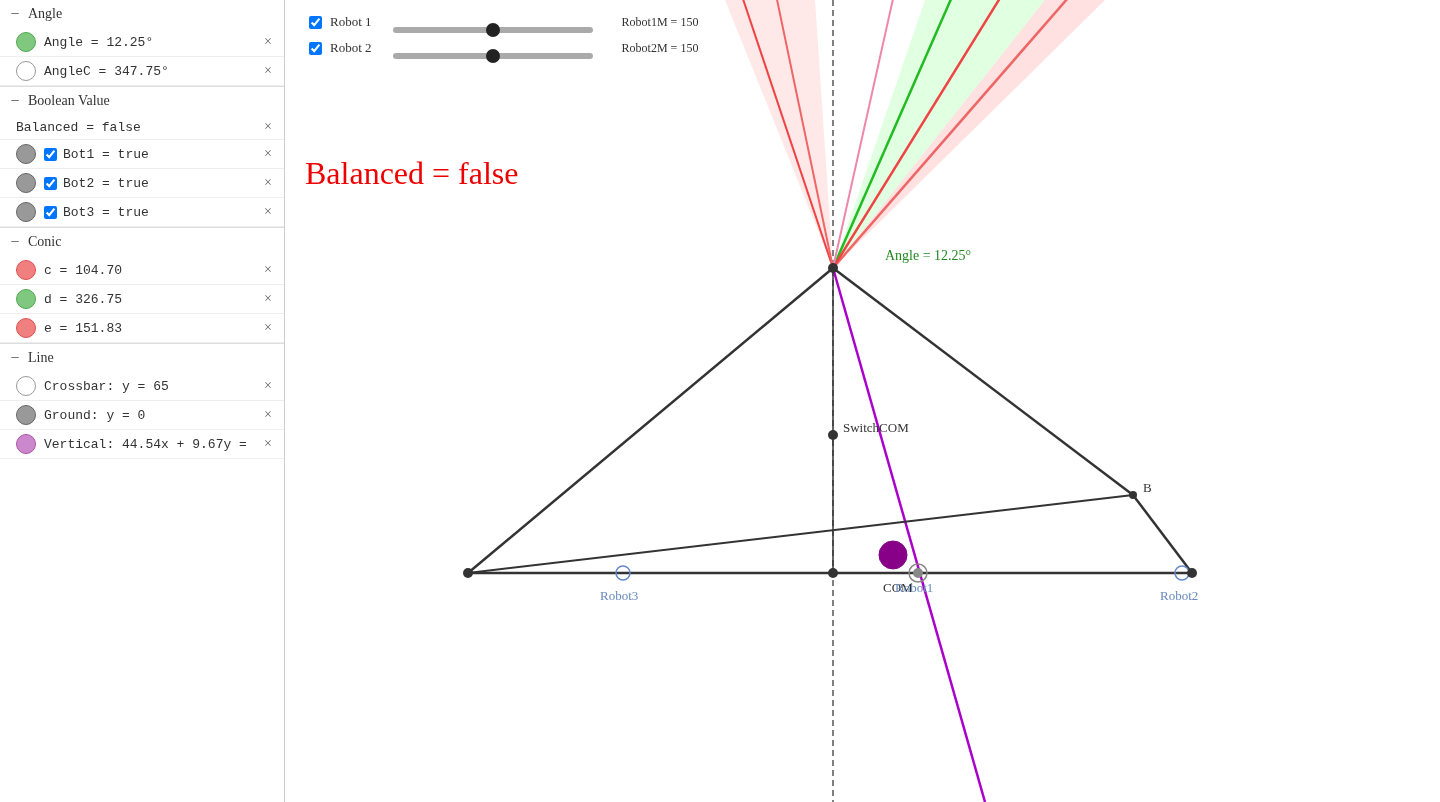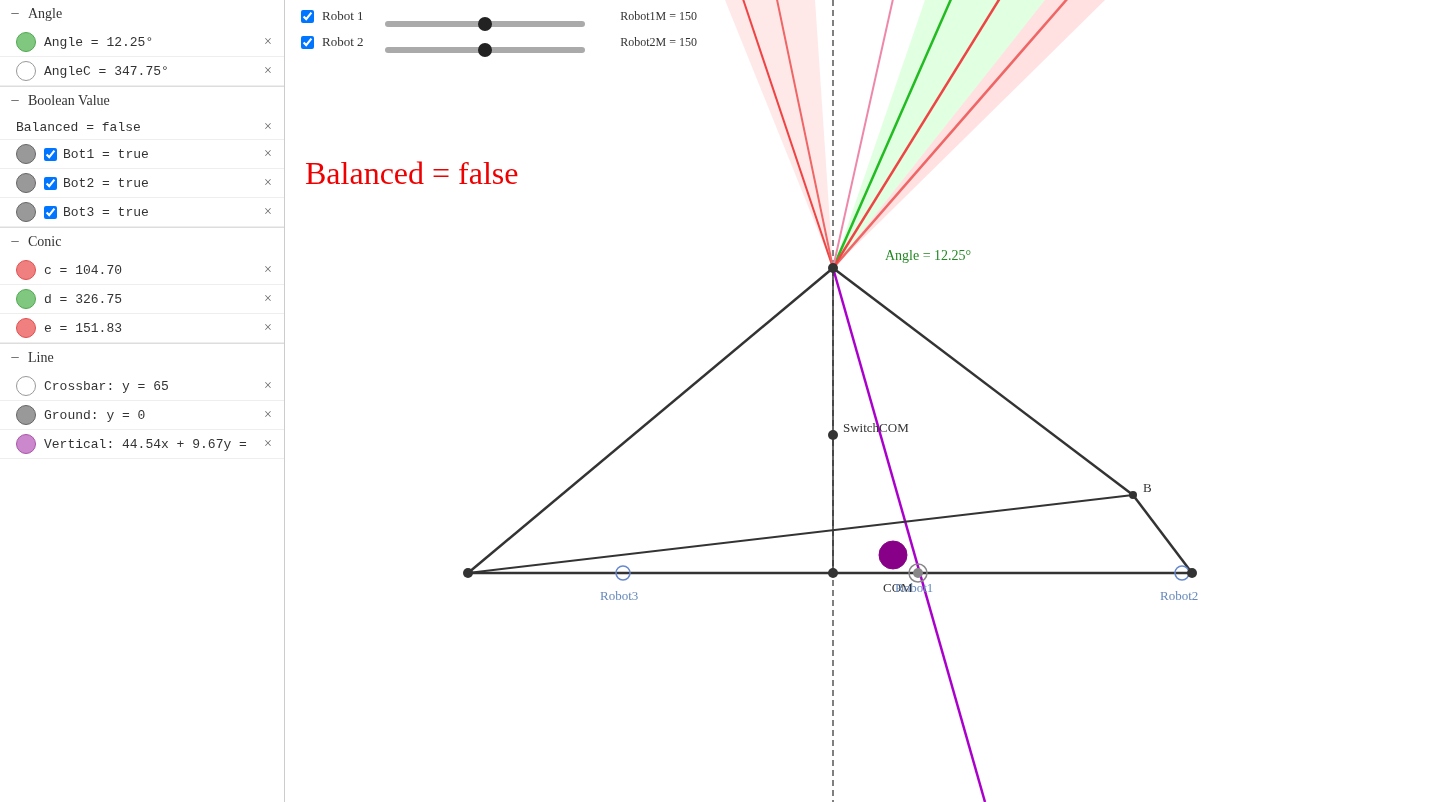--- a/index.html
+++ b/index.html
@@ -86,23 +86,23 @@
       flex: 1;
       position: relative;
       background: #fff;
       overflow: hidden;
     }
 
     
     #sliders-panel {
       position: absolute;
       top: 0;
-      left: 4px;
+      left: 12px;
       width: 420px;
-      padding: 8px 12px;
+      padding: 14px 12px;
       z-index: 10;
     }
     .slider-row {
       display: flex;
       align-items: center;
       margin-bottom: 10px;
     }
     .slider-checkbox {
       margin-right: 8px;
     }
@@ -130,21 +130,21 @@
       width: 14px;
       height: 14px;
       border-radius: 50%;
       background: #222;
       cursor: pointer;
     }
     .slider-value-label {
       font-size: 12px;
       color: #333;
       min-width: 90px;
-      text-align: right;
+      text-align: center;
     }
 
     
     #balanced-label {
       position: absolute;
       top: 155px;
       left: 20px;
       font-size: 32px;
       color: #e00;
       font-family: 'Georgia', serif;

